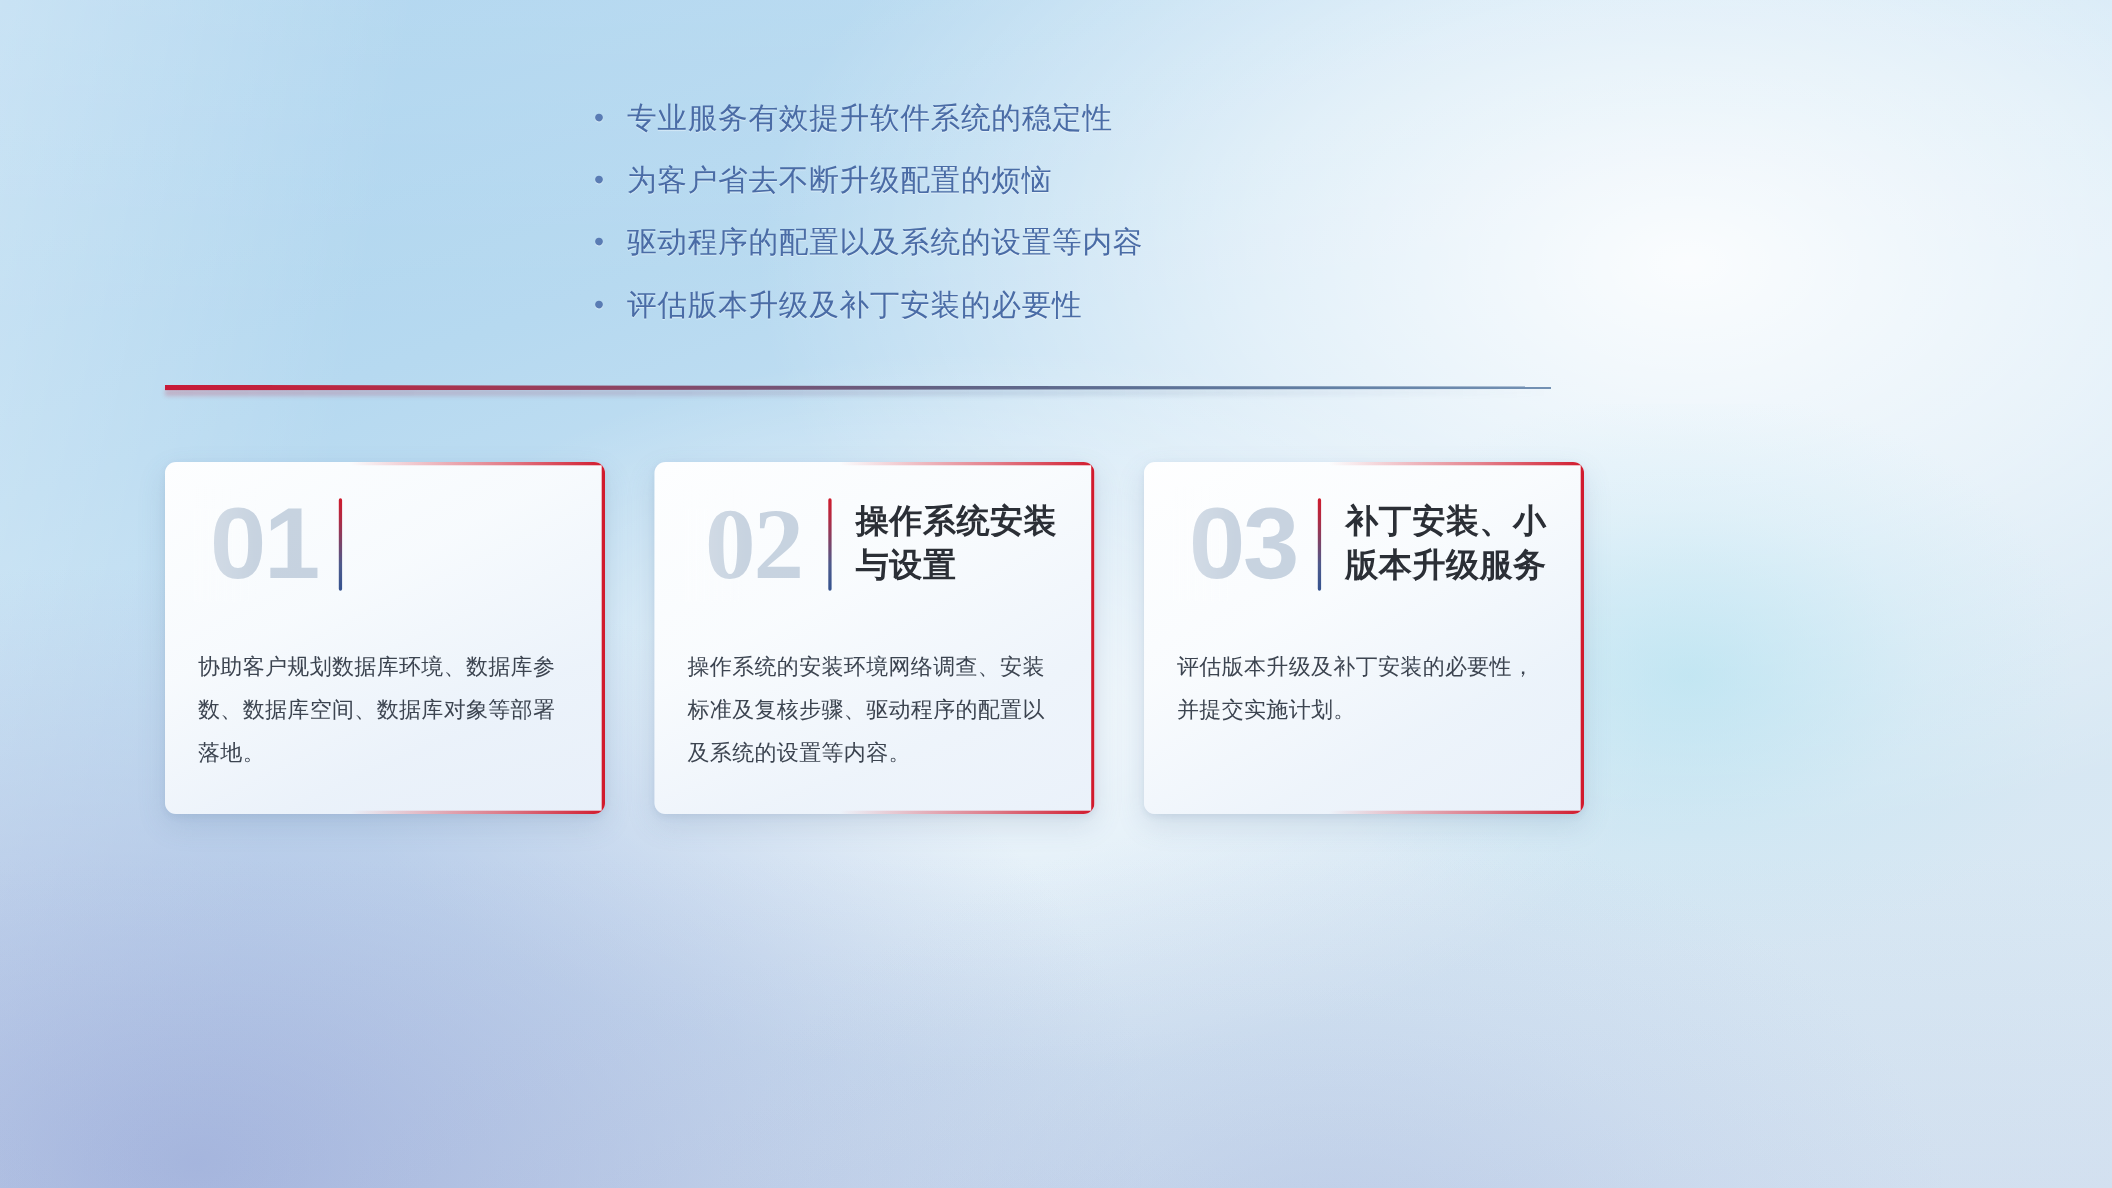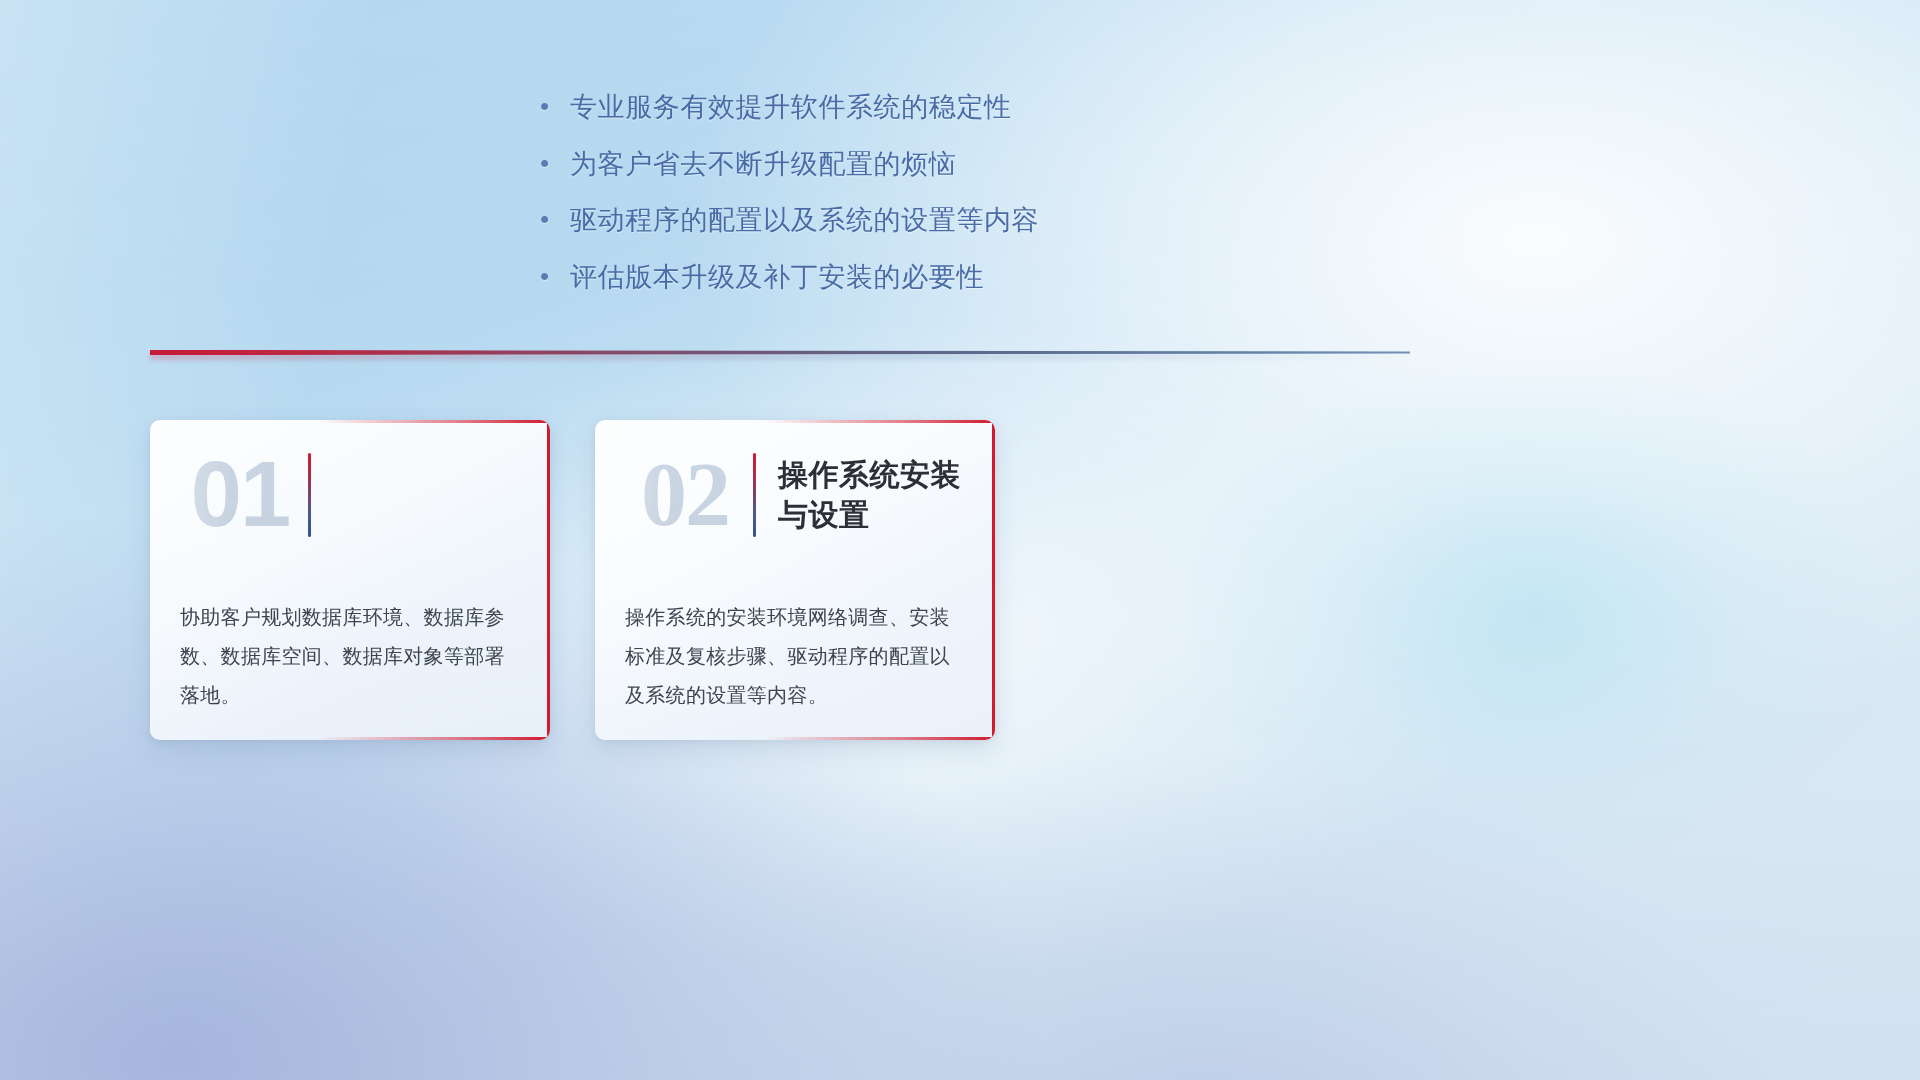--- a/index.html
+++ b/index.html
@@ -154,21 +154,21 @@
   .card-title{
     flex:1 1 auto;
     padding-right:22px;
     font-size:30px;
     line-height:1.32;
     font-weight:700;
     color:#2b2f36;
     letter-spacing:.5px;
   }
   .card-body{
-    position:absolute; left:30px; right:28px; top:178px;
+    position:absolute; left:30px; right:28px; top:168px;
     font-size:20px;
     line-height:1.95;
     color:#3c4450;
     letter-spacing:.3px;
   }
 </style>
 </head>
 <body>
 
 <div id="bg-base"></div>
@@ -227,14 +227,25 @@
     <div class="card-accent-top"></div>
     <div class="card-accent-bottom"></div>
     <div class="card-head">
       <div class="card-num">02</div>
       <div class="card-vline"></div>
       <div class="card-title">操作系统安装与设置</div>
     </div>
     <div class="card-body">操作系统的安装环境网络调查、安装标准及复核步骤、驱动程序的配置以及系统的设置等内容。</div>
   </div>
 
+  <div class="card" id="card-3">
+    <div class="card-accent"></div>
+    <div class="card-accent-top"></div>
+    <div class="card-accent-bottom"></div>
+    <div class="card-head">
+      <div class="card-num">03</div>
+      <div class="card-vline"></div>
+      <div class="card-title">补丁安装、小版本升级服务</div>
+    </div>
+    <div class="card-body">评估版本升级及补丁安装的必要性，并提交实施计划。</div>
+  </div>
 
 </div>
 
 </body></html>

